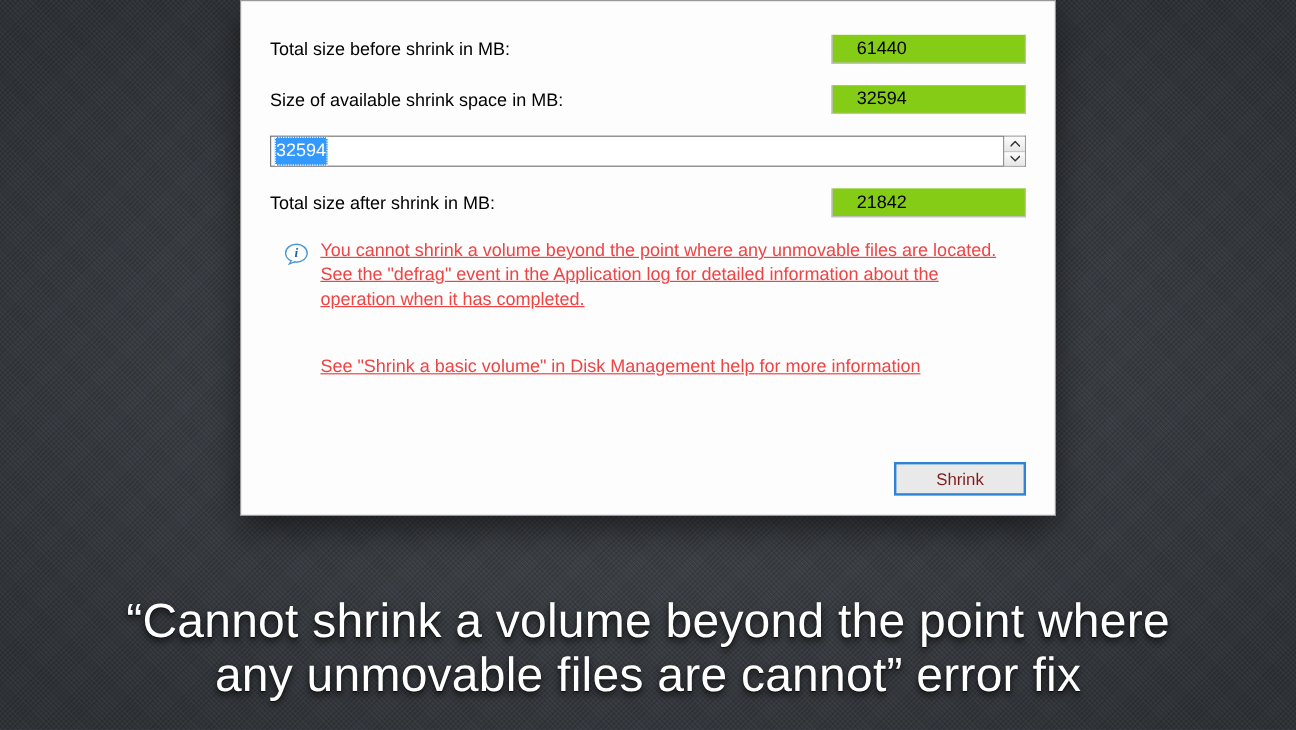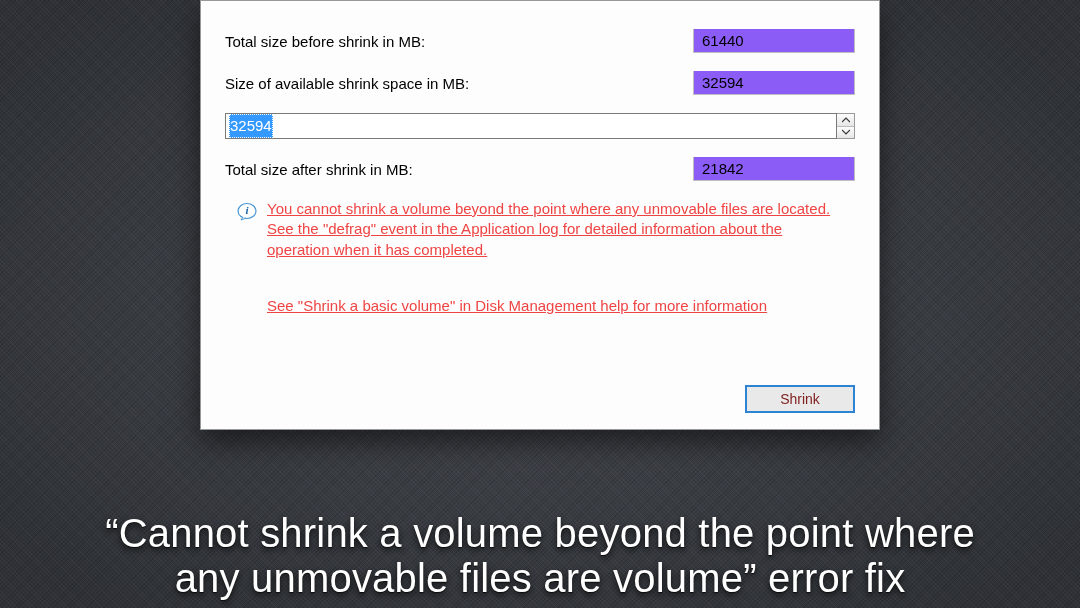--- a/index.html
+++ b/index.html
@@ -38,22 +38,22 @@
     color: #000;
   }
   .field-wrap {
     flex: 1;
     display: flex;
     align-items: stretch;
   }
   .readonly-field {
     flex: 1;
     height: 24px;
-    padding: 1px 8px;
-    background: #8b5cf6;
+    padding: 1px 20px;
+    background: #84cc16;
     border-top: none;
     border-left: 1px solid #bfbfbf;
     border-right: 1px solid #bfbfbf;
     border-bottom: 1px solid #bfbfbf;
     font-size: 15px;
     line-height: 22px;
     color: #000;
   }
   .input-field {
     flex: 1;
@@ -134,21 +134,21 @@
     justify-content: center;
     cursor: pointer;
   }
   .win-btn.primary {
     border: 2px solid #2e84d4;
     background: #e9e9e9;
   }
   .caption {
     position: absolute;
     left: 0; right: 0;
-    bottom: 7px;
+    bottom: 22px;
     text-align: center;
     font-family: Impact, "Arial Black", sans-serif;
     font-stretch: condensed;
     font-size: 40px;
     line-height: 1.12;
     color: #fff;
     text-shadow: 0 3px 6px rgba(0,0,0,0.75), 0 1px 1px rgba(0,0,0,0.7);
     letter-spacing: 0.2px;
   }
 </style>
@@ -212,14 +212,14 @@
   <div class="see-text">See "Shrink a basic volume" in Disk Management help for more information</div>
 
   <div class="button-row">
     <div class="win-btn primary">Shrink</div>
   </div>
 
 </div>
 
 <div class="caption">
   <div>“Cannot shrink a volume beyond the point where</div>
-  <div>any unmovable files are volume” error fix</div>
+  <div>any unmovable files are cannot” error fix</div>
 </div>
 
 </body></html>

